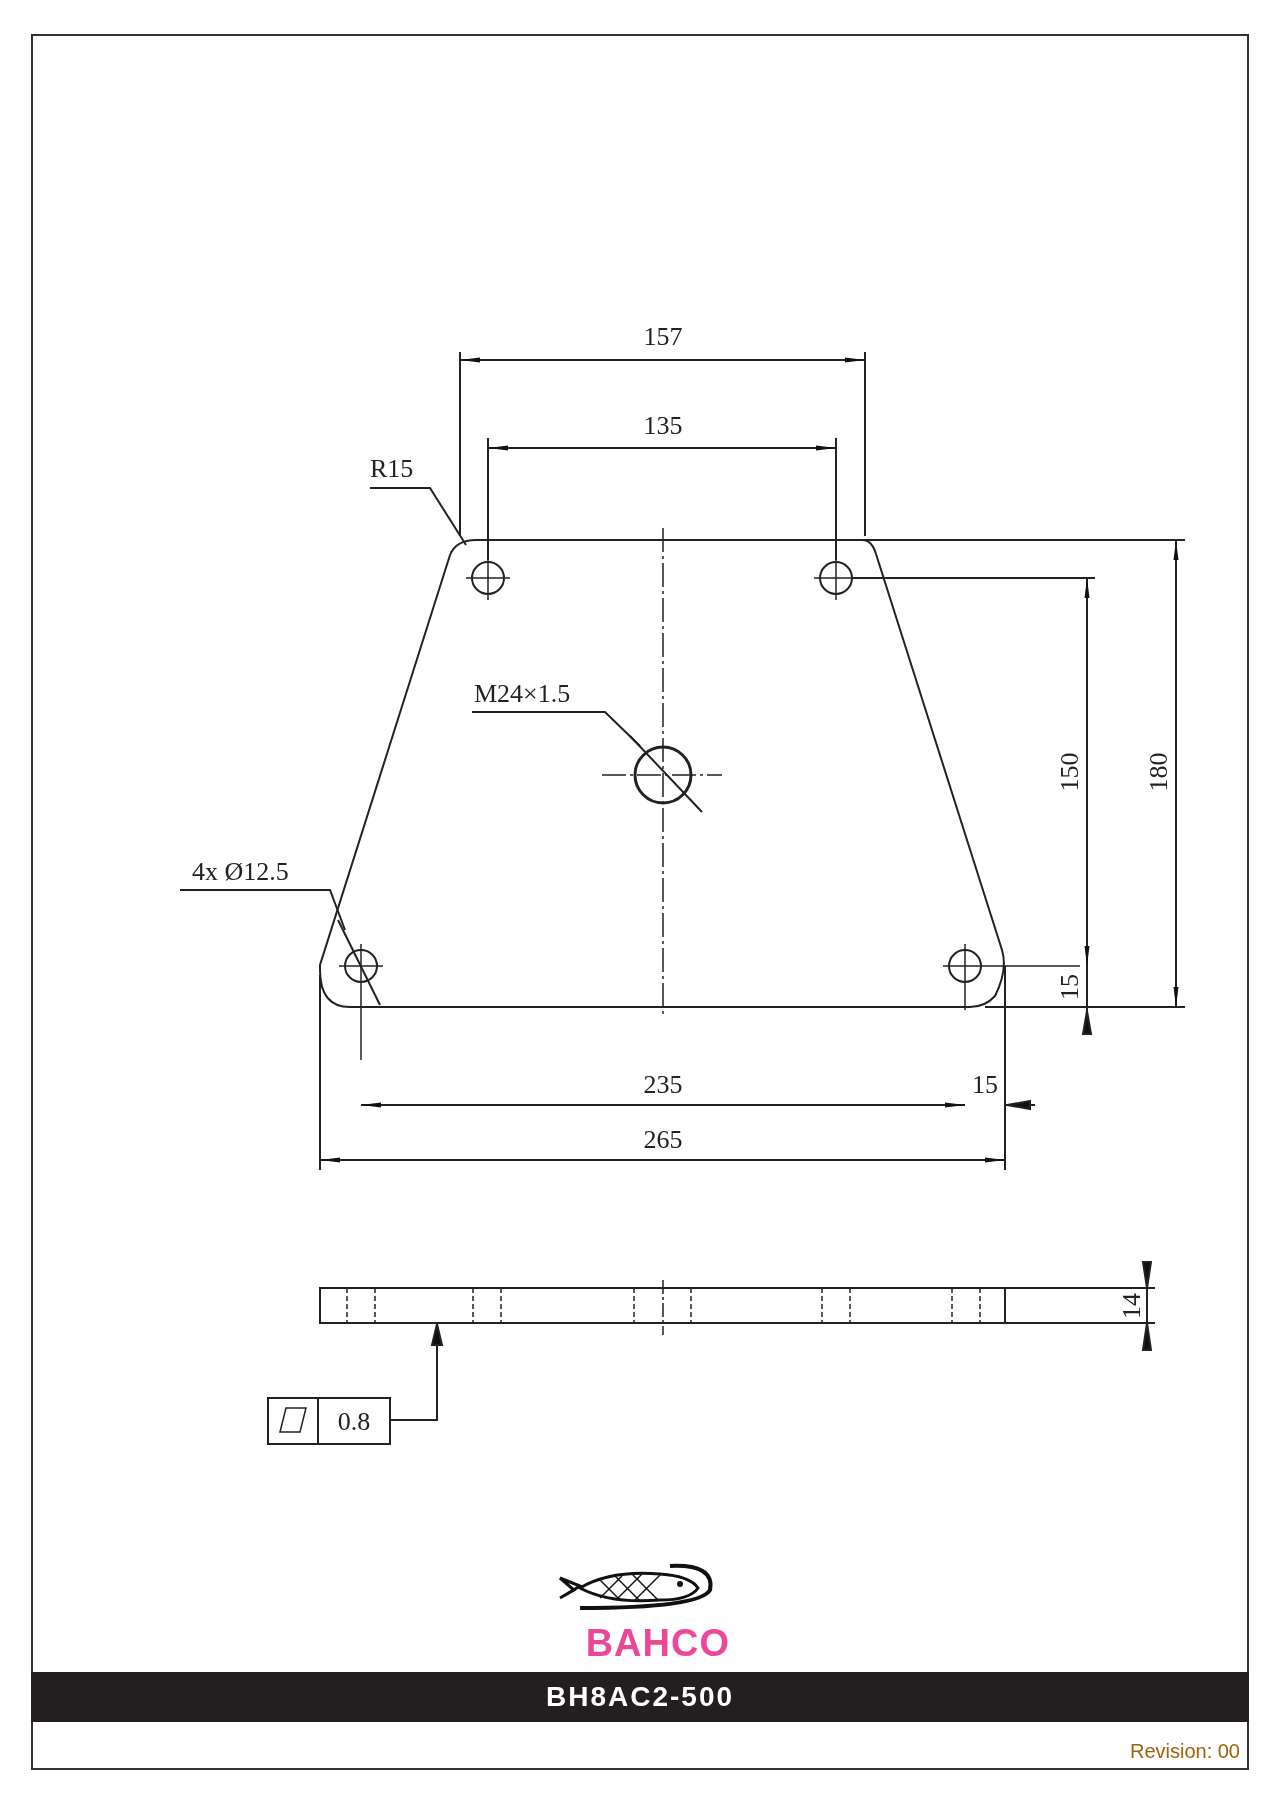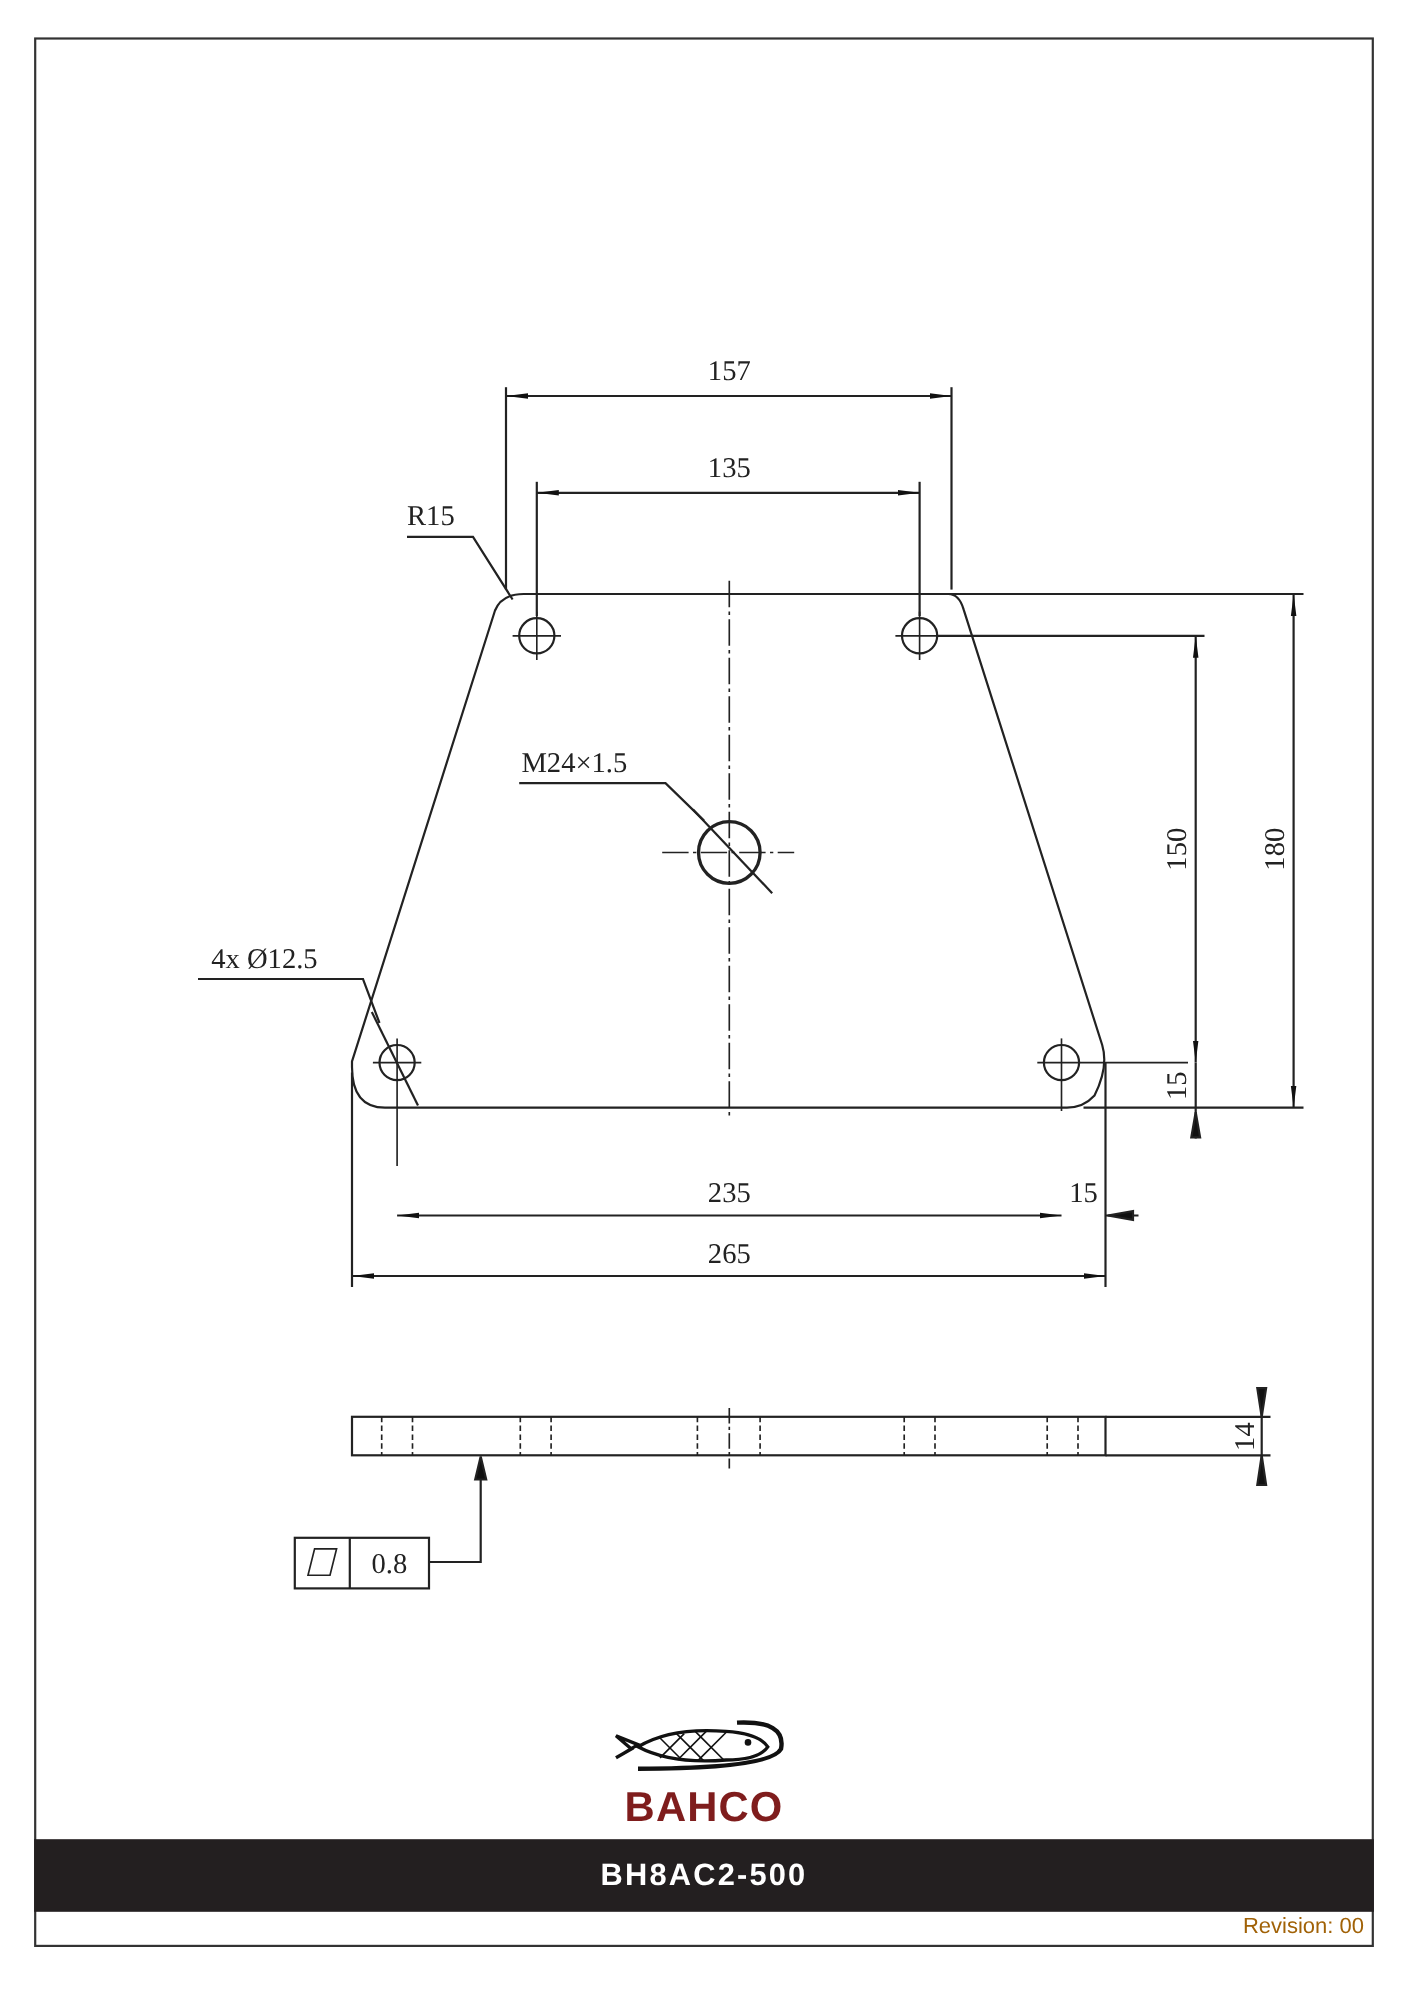--- a/index.html
+++ b/index.html
@@ -1,24 +1,24 @@
 <!DOCTYPE html>
 <html><head>
   <meta charset="utf-8">
   <style>
     html, body { margin: 0; padding: 0; background: #ffffff; }
     body { width: 1280px; height: 1812px; position: relative; overflow: hidden; font-family: "Liberation Sans", sans-serif; }
     .sheet { position: absolute; left: 31px; top: 34px; width: 1218px; height: 1736px; border: 2px solid #333; box-sizing: border-box; }
     svg.drawing { position: absolute; left: 0; top: 0; }
     .dim-text { font-family: "Liberation Serif", serif; font-size: 26px; fill: #222; }
-    .title-bar { position: absolute; left: 31px; top: 1672px; width: 1218px; height: 66px; background: #231f20; color: #fff; display: flex; align-items: center; justify-content: center; }
+    .title-bar { position: absolute; left: 31px; top: 1672px; width: 1218px; height: 50px; background: #231f20; color: #fff; display: flex; align-items: center; justify-content: center; }
     .title-bar span { font-family: "Liberation Sans", sans-serif; font-weight: bold; font-size: 28px; letter-spacing: 2px; }
     .revision { position: absolute; right: 40px; top: 1740px; font-size: 20px; color: #a16207; }
     .logo { position: absolute; left: 550px; top: 1560px; width: 180px; height: 100px; }
-    .logo-text { position: absolute; left: 0; top: 62px; width: 180px; text-align: center; font-family: "Liberation Sans", sans-serif; font-weight: bold; font-size: 38px; color: #7f1d1d; letter-spacing: 1px; }
+    .logo-text { position: absolute; left: 0; top: 62px; width: 180px; text-align: right; font-family: "Liberation Sans", sans-serif; font-weight: bold; font-size: 38px; color: #ec4899; letter-spacing: 1px; }
   </style>
 </head>
 <body>
 
 <div class="sheet"></div>
 
 <svg class="drawing" width="1280" height="1812" viewBox="0 0 1280 1812">
   <defs>
     <marker id="arr" viewBox="0 0 20 8" refX="20" refY="4" markerWidth="20" markerHeight="8" orient="auto-start-reverse" markerUnits="userSpaceOnUse">
       <path d="M0,1.5 L20,4 L0,6.5 Z" fill="#111"></path>

